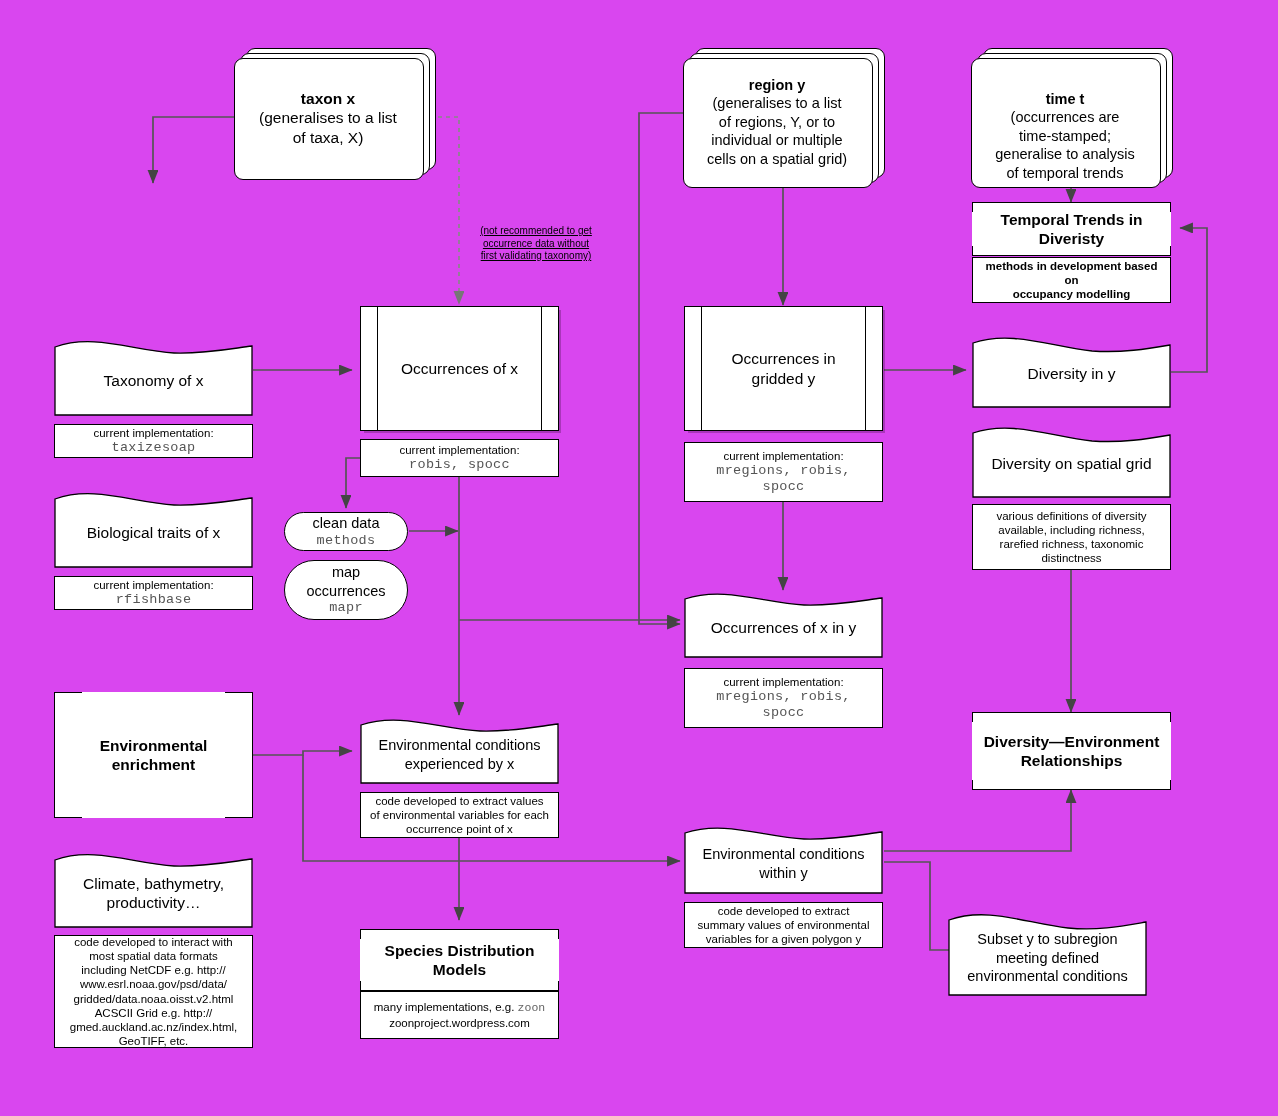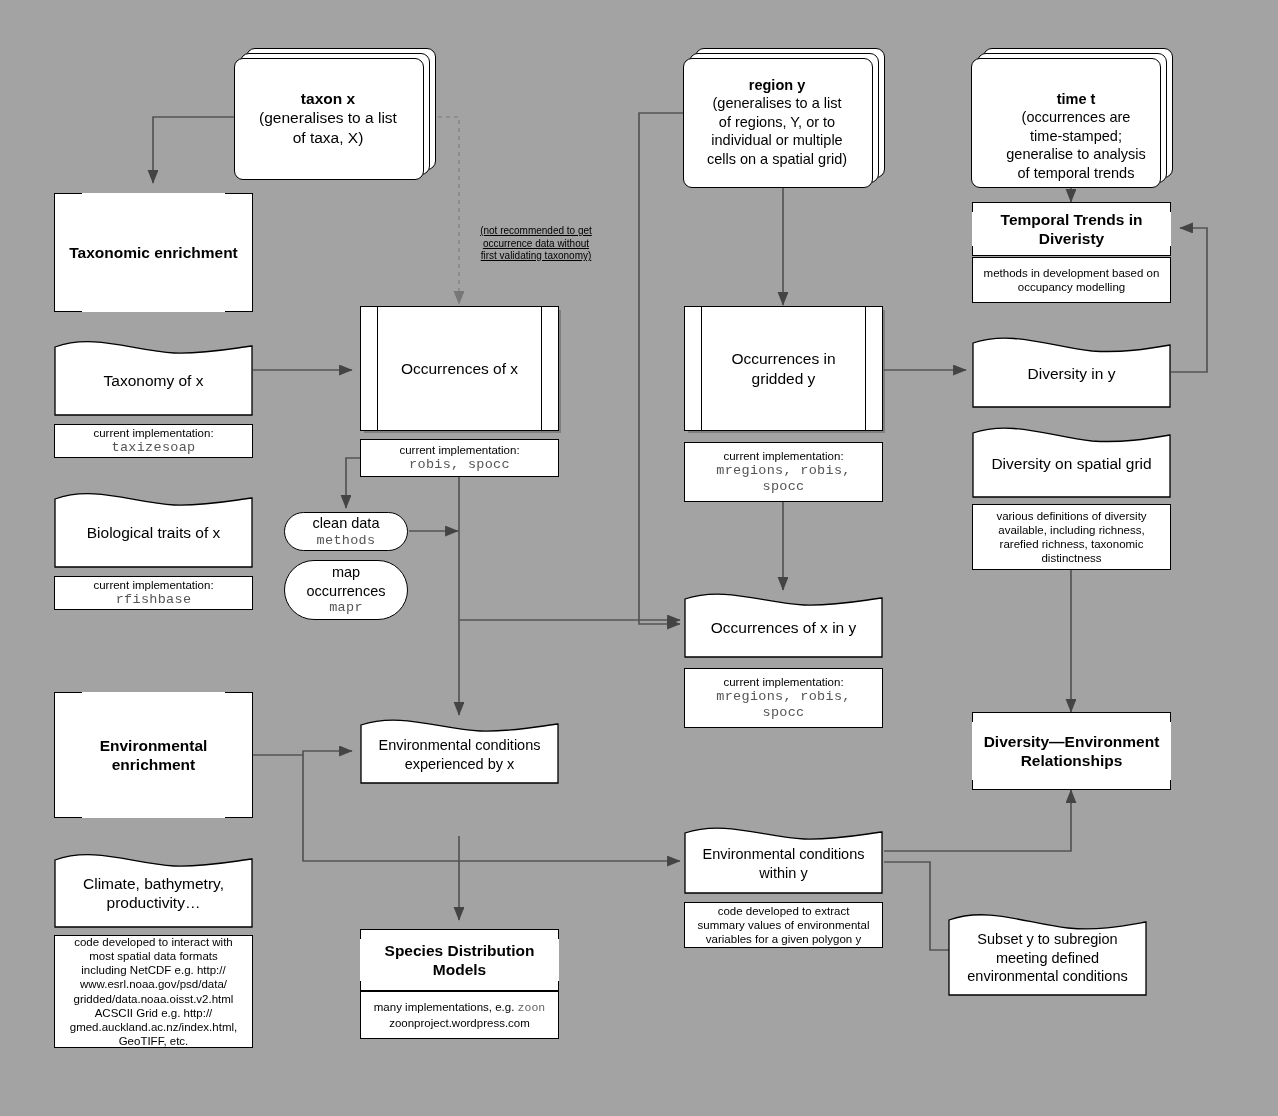--- a/index.html
+++ b/index.html
@@ -1,17 +1,17 @@
 <!DOCTYPE html>
 <html><head>
 <meta charset="utf-8">
 <style>
   html,body{margin:0;padding:0;background:#ffffff;}
   body{font-family:"Liberation Sans", sans-serif;color:#000;}
-  #stage{position:relative;width:1278px;height:1116px;overflow:hidden;background:#a3a3a3;}
+  #stage{position:relative;width:1278px;height:1116px;overflow:hidden;background:#d946ef;}
   #wires{position:absolute;left:0;top:0;width:1278px;height:1116px;pointer-events:none;}
 
   .node{position:absolute;box-sizing:border-box;}
 
   
   .note{border:1.1px solid #000;background:#fff;display:flex;align-items:center;justify-content:center;text-align:center;
         font-size:11.5px;line-height:1.22;padding:4px 5px;}
 
   
   .bracket{background:#fff;display:flex;align-items:center;justify-content:center;text-align:center;font-weight:bold;}
@@ -143,44 +143,35 @@
 individual or multiple
 cells on a spatial grid)</div>
       </div>
     </div>
   </div>
 
   <div class="node stack" style="left:971px;top:48px;width:210px;height:142px;">
     <div class="sheet" style="left:12px;top:0;width:188px;height:128px;"></div>
     <div class="sheet" style="left:6px;top:5px;width:188px;height:128px;"></div>
     <div class="sheet" style="left:0;top:10px;width:188px;height:128px;"></div>
-    <div class="lbl" style="left:11px;top:10px;width:188px;height:156px;">
+    <div class="lbl" style="left:0;top:10px;width:188px;height:156px;">
       <div>
         <div class="t14 bold">time t</div>
         <div class="t14" style="white-space:pre-line;">(occurrences are
 time-stamped;
 generalise to analysis
 of temporal trends</div>
       </div>
     </div>
   </div>
 
   <div class="edgelabel" style="left:466px;top:225px;width:140px;white-space:pre-line;text-align:center;">(not recommended to get
 occurrence data without
 first validating taxonomy)</div>
 
-  <div class="node bracket t15" style="left:54px;top:193px;width:199px;height:119px;">
-    <span class="br bl-t"></span>
-    <span class="br br-t"></span>
-    <span class="br bl-b"></span>
-    <span class="br br-b"></span>
-    <span class="br edge-l"></span>
-    <span class="br edge-r"></span>
-    <span>Taxonomic enrichment</span>
-  </div>
 
   <div class="node doc" style="left:54px;top:337px;width:199px;height:79px;">
     <svg viewBox="0 0 199 79" preserveAspectRatio="none">
       <path d="M1,10 C40,-4 80,14 120,16 C150,17 175,12 198,9 L198,78 L1,78 Z" fill="#fff" stroke="#000" stroke-width="1.3"></path>
     </svg>
     <div class="lbl t15">Taxonomy of x</div>
   </div>
   <div class="node note" style="left:54px;top:424px;width:199px;height:34px;">
     <div>
       <div>current implementation:</div>
@@ -257,20 +248,25 @@
     </div>
   </div>
 
   <div class="node doc" style="left:360px;top:716px;width:199px;height:68px;">
     <svg viewBox="0 0 199 68" preserveAspectRatio="none">
       <path d="M1,9 C40,-4 80,13 120,15 C150,16 175,11 198,8 L198,67 L1,67 Z" fill="#fff" stroke="#000" stroke-width="1.3"></path>
     </svg>
     <div class="lbl t14" style="white-space:pre-line;padding-top:14px;">Environmental conditions
 experienced by x</div>
   </div>
+  <div class="node note" style="left:360px;top:792px;width:199px;height:46px;">
+    <span style="white-space:pre-line;">code developed to extract values
+of environmental variables for each
+occurrence point of x</span>
+  </div>
 
   <div class="node hdr t15" style="left:360px;top:929px;width:199px;height:62px;">
     <span class="line-t"></span>
     <span class="line-b"></span>
     <span class="cap-l"></span>
     <span class="cap-r"></span>
     <span class="cap-lb"></span>
     <span class="cap-rb"></span>
     <span style="white-space:pre-line;">Species Distribution
 Models</span>
@@ -326,21 +322,21 @@
   <div class="node hdr t15" style="left:972px;top:202px;width:199px;height:54px;">
     <span class="line-t"></span>
     <span class="line-b"></span>
     <span class="cap-l"></span>
     <span class="cap-r"></span>
     <span class="cap-lb"></span>
     <span class="cap-rb"></span>
     <span style="white-space:pre-line;">Temporal Trends in
 Diveristy</span>
   </div>
-  <div class="node note" style="left:972px;top:257px;width:199px;height:46px;">
+  <div class="node note" style="left:972px;top:257px;width:199px;height:46px;font-weight:bold;">
     <span style="white-space:pre-line;">methods in development based on
 occupancy modelling</span>
   </div>
 
   <div class="node doc" style="left:972px;top:334px;width:199px;height:74px;">
     <svg viewBox="0 0 199 74" preserveAspectRatio="none">
       <path d="M1,9 C40,-4 80,13 120,17 C150,19 175,15 198,11 L198,73 L1,73 Z" fill="#fff" stroke="#000" stroke-width="1.3"></path>
     </svg>
     <div class="lbl t15" style="padding-top:10px;">Diversity in y</div>
   </div>

